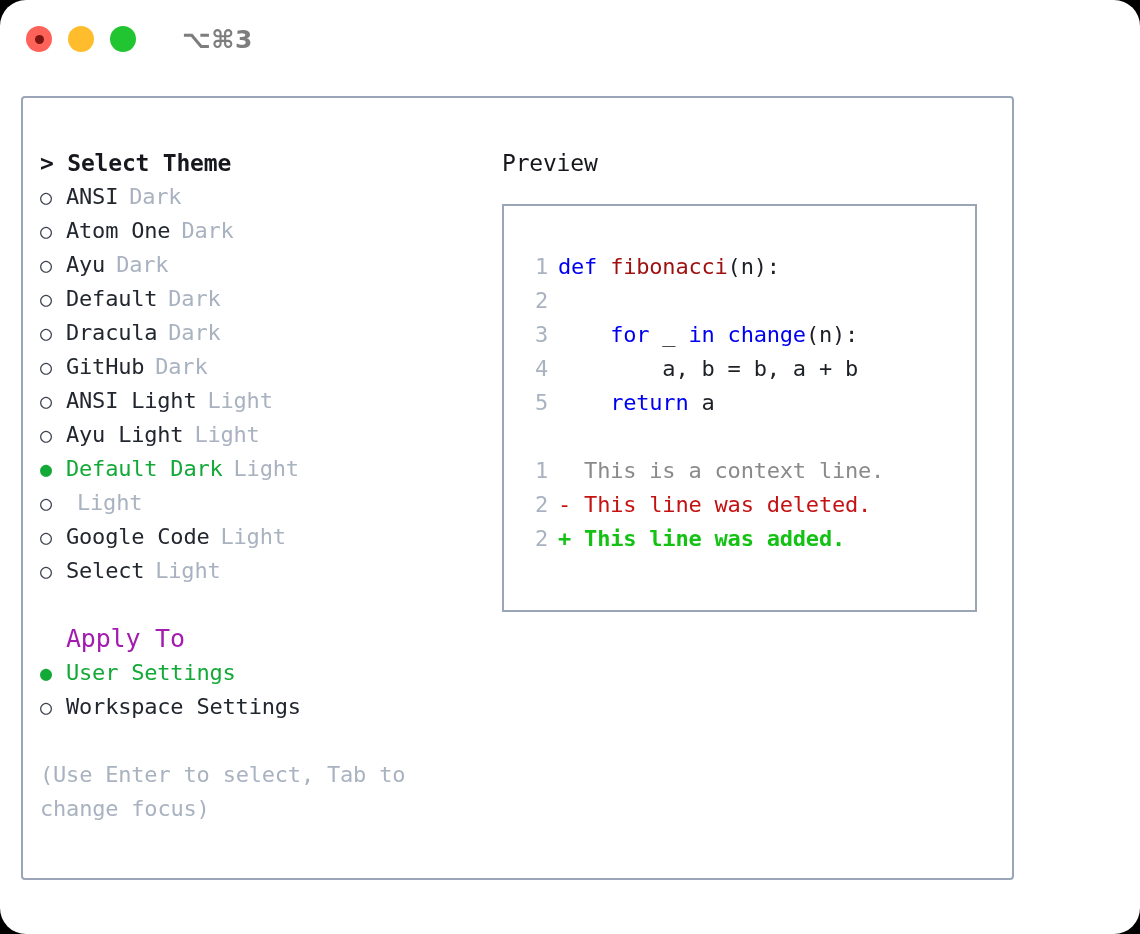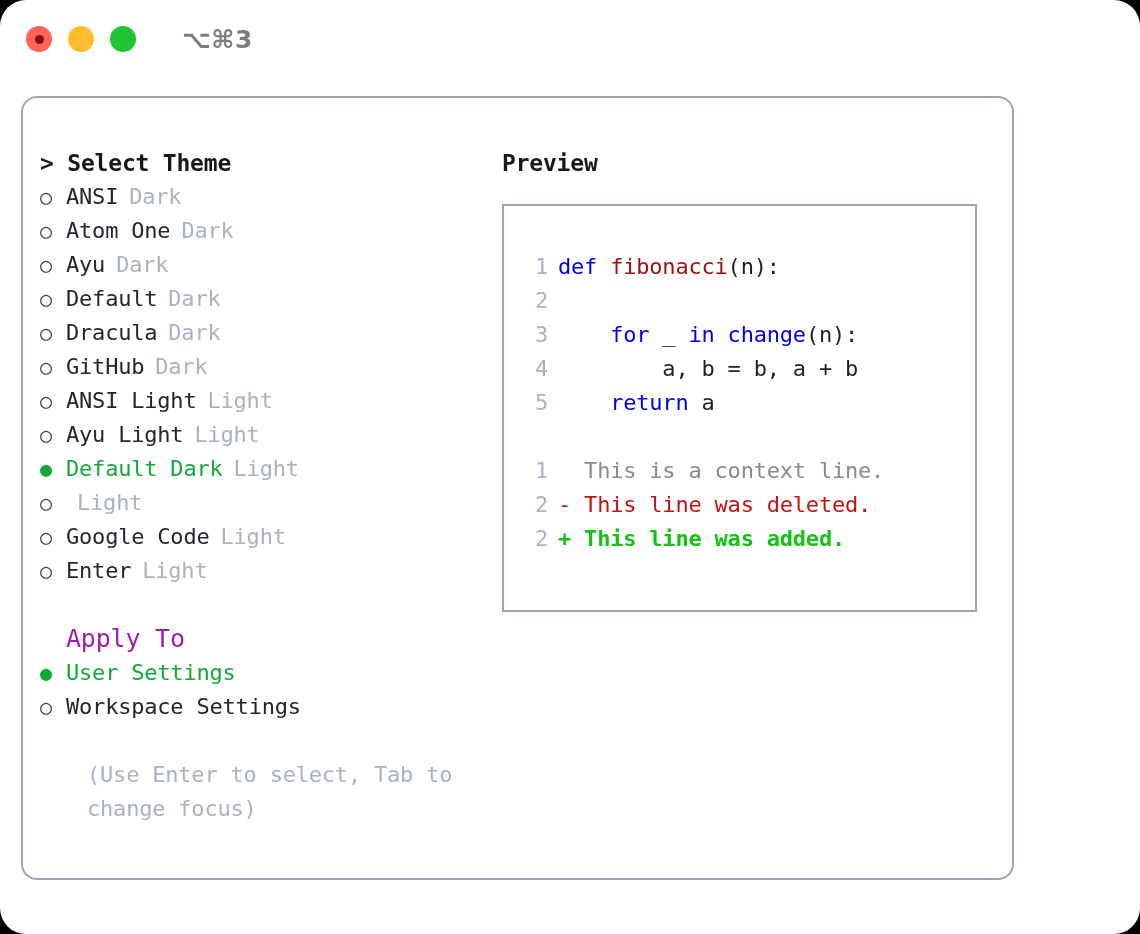--- a/index.html
+++ b/index.html
@@ -68,21 +68,21 @@
   }
 
   
   .card {
     position: absolute;
     left: 21px;
     top: 96px;
     width: 993px;
     height: 784px;
     border: 2px solid #9aa6b8;
-    border-radius: 16px;
+    border-radius: 4px;
     box-sizing: border-box;
     background: #ffffff;
   }
 
   .panes {
     position: absolute;
     left: 0; top: 0;
     width: 100%;
     height: 100%;
   }
@@ -137,33 +137,32 @@
   }
   .spacer-row { height: 34px; }
 
   .hint {
     margin-top: 34px;
     width: 404px;
     font-size: 22px;
     line-height: 34px;
     color: #a9b2c0;
     letter-spacing: -0.2px;
-    margin-left: 47px;
   }
 
   
   .right-pane {
     position: absolute;
     left: 479px;
     top: 48px;
     width: 490px;
   }
   .preview-title {
     font-size: 23px;
-    font-weight: bold;
+    font-weight: normal;
     color: #16181d;
     line-height: 34px;
     letter-spacing: -0.2px;
   }
   .preview-box {
     margin-top: 24px;
     width: 475px;
     height: 408px;
     border: 2px solid #9aa6b8;
     box-sizing: border-box;
@@ -228,21 +227,21 @@
             <div class="opt-row"><span class="marker">○</span><span class="opt-label">Atom One</span><span class="opt-badge">Dark</span></div>
             <div class="opt-row"><span class="marker">○</span><span class="opt-label">Ayu</span><span class="opt-badge">Dark</span></div>
             <div class="opt-row"><span class="marker">○</span><span class="opt-label">Default</span><span class="opt-badge">Dark</span></div>
             <div class="opt-row"><span class="marker">○</span><span class="opt-label">Dracula</span><span class="opt-badge">Dark</span></div>
             <div class="opt-row"><span class="marker">○</span><span class="opt-label">GitHub</span><span class="opt-badge">Dark</span></div>
             <div class="opt-row"><span class="marker">○</span><span class="opt-label">ANSI Light</span><span class="opt-badge">Light</span></div>
             <div class="opt-row"><span class="marker">○</span><span class="opt-label">Ayu Light</span><span class="opt-badge">Light</span></div>
             <div class="opt-row selected"><span class="marker">●</span><span class="opt-label">Default Dark</span><span class="opt-badge">Light</span></div>
             <div class="opt-row"><span class="marker">○</span><span class="opt-badge">Light</span></div>
             <div class="opt-row"><span class="marker">○</span><span class="opt-label">Google Code</span><span class="opt-badge">Light</span></div>
-            <div class="opt-row"><span class="marker">○</span><span class="opt-label">Enter</span><span class="opt-badge">Light</span></div>
+            <div class="opt-row"><span class="marker">○</span><span class="opt-label">Select</span><span class="opt-badge">Light</span></div>
           </div>
         <div class="spacer-row"></div>
         <div class="apply-header">Apply To</div>
         <div class="opt-list" id="apply-options">
             <div class="opt-row selected"><span class="marker">●</span><span class="opt-label">User Settings</span></div>
             <div class="opt-row"><span class="marker">○</span><span class="opt-label">Workspace Settings</span></div>
           </div>
         <div class="hint">(Use Enter to select, Tab to change focus)</div>
       </div>
 

